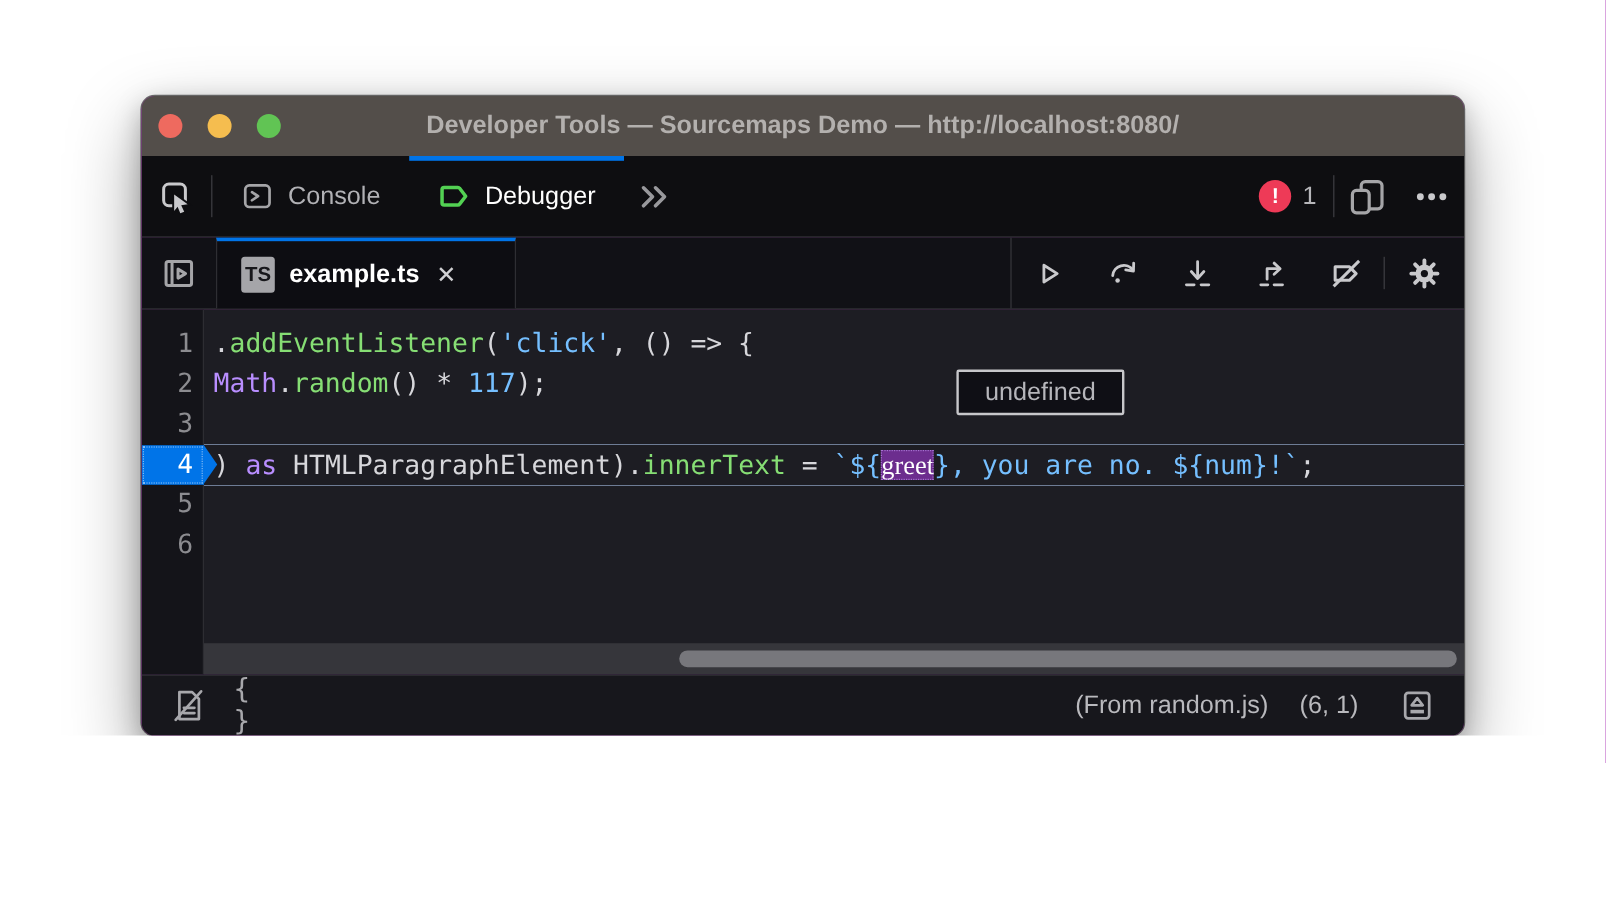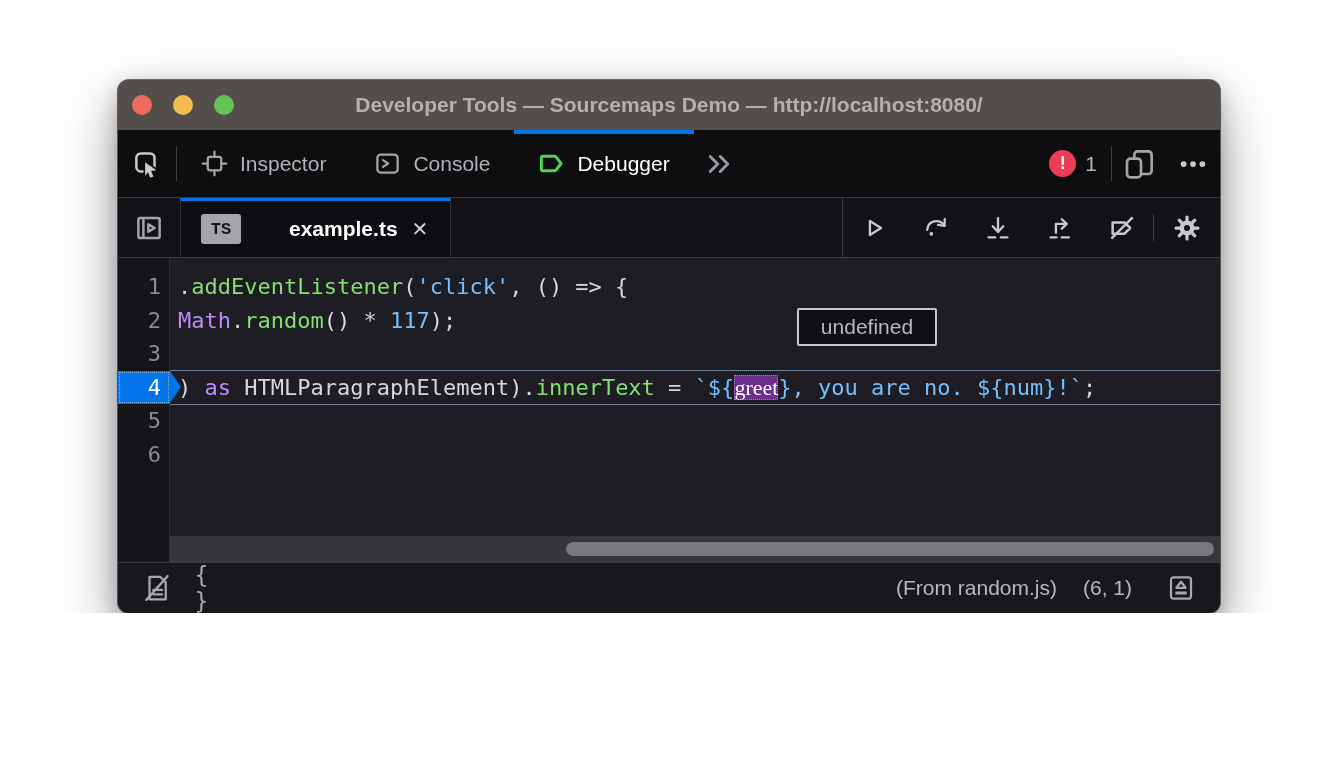--- a/index.html
+++ b/index.html
@@ -72,26 +72,26 @@
   .panel-toggle { width: 62px; flex: none; }
   .source-tab {
     display: flex; align-items: center; gap: 12px;
     padding: 0 20px; min-width: 250px;
     background: #0d0d12;
     border-left: 1px solid #2e2e33; border-right: 1px solid #2e2e33;
     border-top: 3px solid #0074e8;
     cursor: pointer;
   }
   .ts-badge {
-    width: 40px; height: 30px; border-radius: 3px;
+    width: 28px; height: 30px; border-radius: 3px;
     background: #a5a5a9; color: #17171b;
     font-size: 17px; font-weight: bold;
-    display: flex; align-items: center; justify-content: center; font-family: Liberation Mono, monospace;
-  }
-  .source-name { color: #ffffff; font-size: 21px; font-weight: bold; margin-left: 36px; }
+    display: flex; align-items: center; justify-content: center;
+  }
+  .source-name { color: #ffffff; font-size: 21px; font-weight: bold; }
   .tab-close { color: #d0d0d3; font-size: 20px; padding: 4px 2px; cursor: pointer; }
   .debug-controls { display: flex; align-items: stretch; border-left: 1px solid #38383d; }
   .dbg-btn { width: 62px; }
   .gear-btn { width: 66px; }
   
   .editor { position: relative; flex: 1; background: #1d1d23; overflow: hidden; }
   .gutter-bg {
     position: absolute; left: 0; top: 0; bottom: 0; width: 52px;
     background: #141419; border-right: 1px solid #2d2d32;
   }
@@ -174,32 +174,20 @@
       <span>
         <svg width="30" height="30" viewBox="0 0 24 24" fill="none" stroke="#c9c9cc" stroke-width="2">
           <rect x="3.5" y="3.5" width="14.5" height="14.5" rx="3.5"></rect>
           <polygon points="10.5,10.5 19.5,17 15.2,17.6 17.2,22 14.6,23 12.8,18.6 10.5,21.4" fill="#c9c9cc" stroke="#0e0e11" stroke-width="2.6"></polygon>
           <polygon points="10.5,10.5 19.5,17 15.2,17.6 17.2,22 14.6,23 12.8,18.6 10.5,21.4" fill="#c9c9cc" stroke="none"></polygon>
         </svg>
       </span>
     </button>
     <div class="vsep"></div>
 
-    <div class="tb-tab">
-      <span>
-        <svg width="27" height="27" viewBox="0 0 24 24" fill="none" stroke="#a5a5a8" stroke-width="2" stroke-linecap="round">
-          <rect x="6" y="6" width="12" height="12" rx="2"></rect>
-          <line x1="12" y1="1.5" x2="12" y2="6"></line>
-            <line x1="12" y1="18" x2="12" y2="22.5"></line>
-          <line x1="1.5" y1="12" x2="6" y2="12"></line>
-            <line x1="18" y1="12" x2="22.5" y2="12"></line>
-        </svg>
-      </span>
-      <span>Inspector</span>
-    </div>
 
     <div class="tb-tab">
       <span>
         <svg width="27" height="27" viewBox="0 0 24 24" fill="none" stroke="#a5a5a8" stroke-width="2" stroke-linecap="round" stroke-linejoin="round">
           <rect x="3" y="4" width="18" height="16" rx="3"></rect>
           <polyline points="8,9 12.5,12 8,15"></polyline>
         </svg>
       </span>
       <span>Console</span>
     </div>

